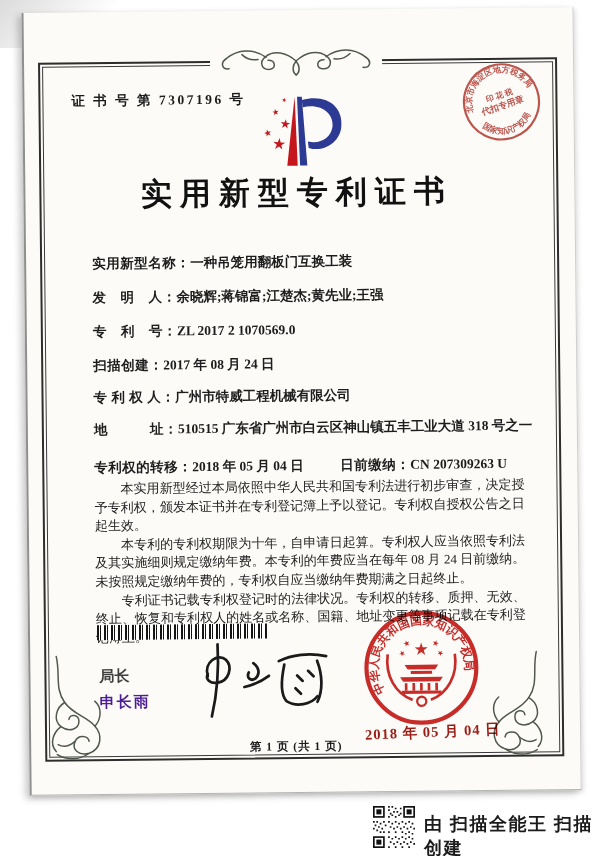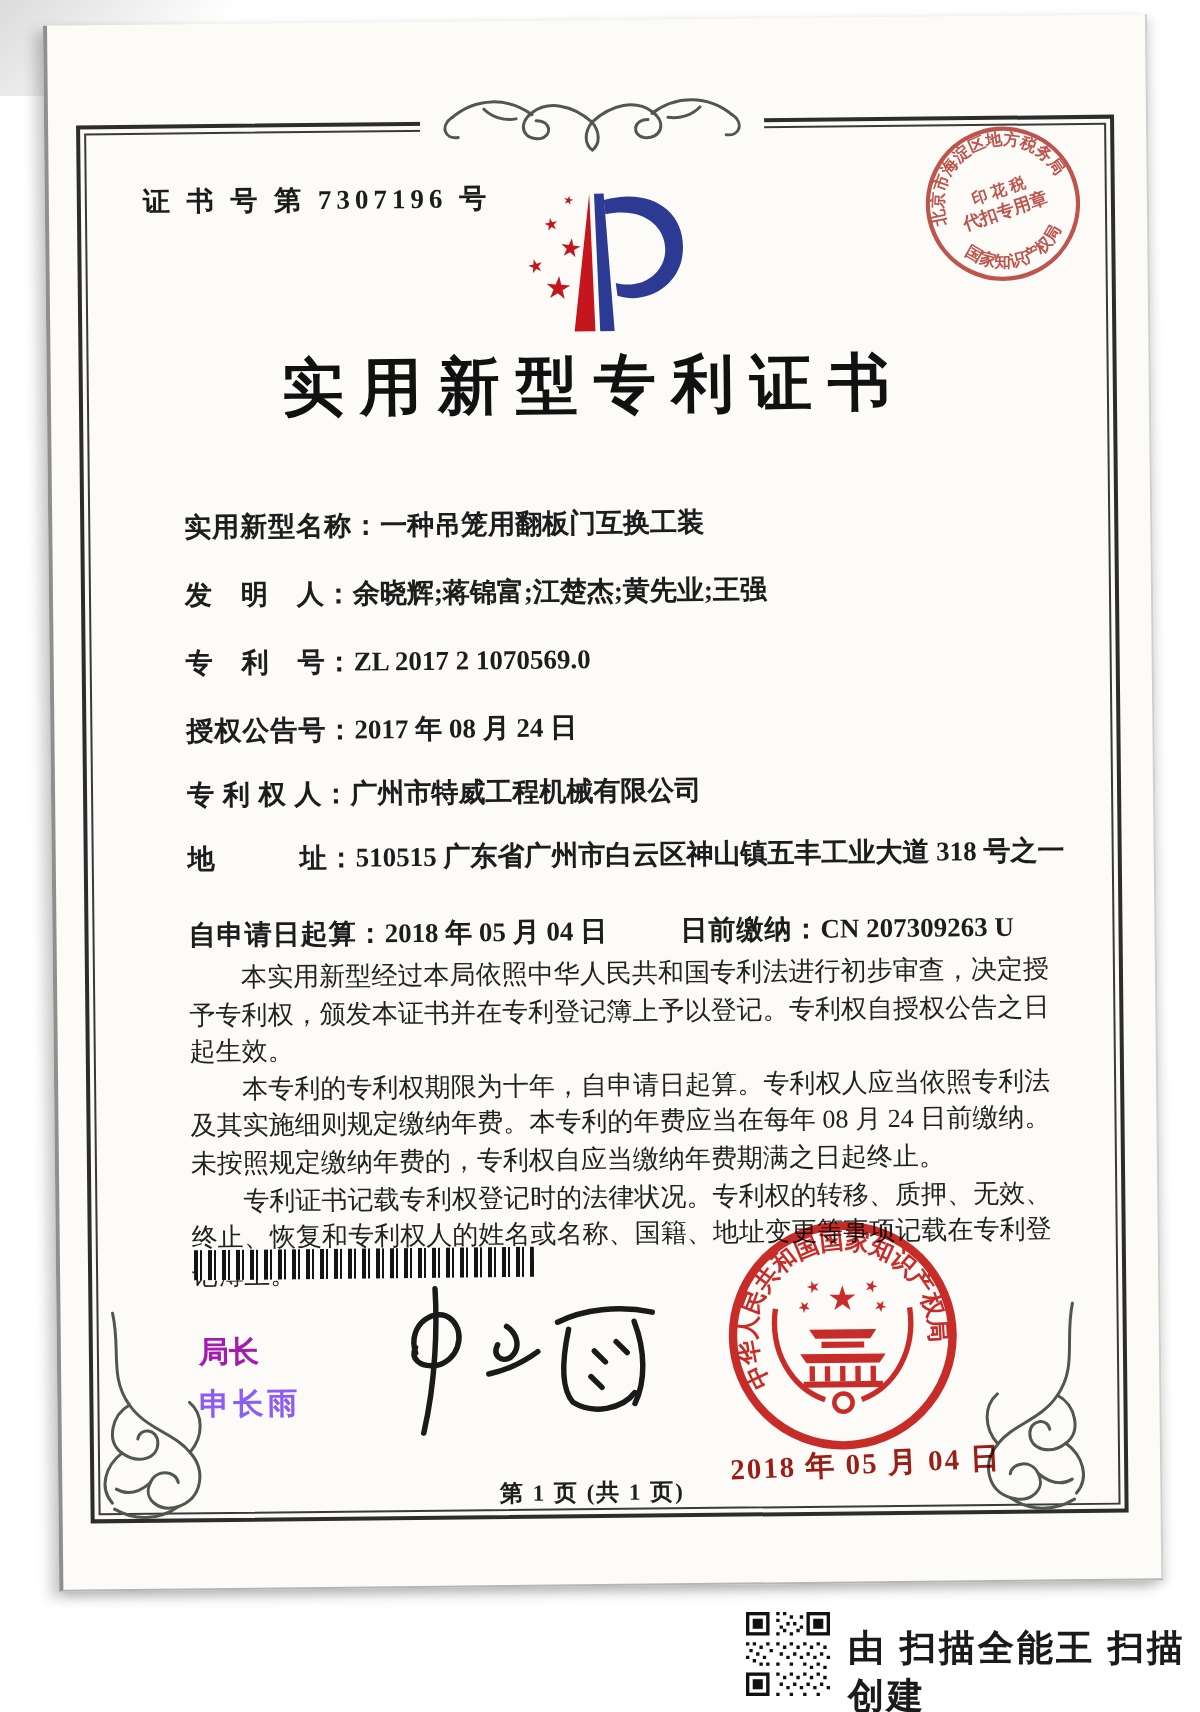--- a/index.html
+++ b/index.html
@@ -34,22 +34,22 @@
     font-size:31px;font-weight:700;letter-spacing:8px;color:#111;}
   .field-row{position:absolute;left:66px;width:450px;font-size:13.5px;font-weight:600;
     color:#1d1d1d;line-height:19px;}
   .field-row .lbl{letter-spacing:.5px;}
   .grant-right{position:absolute;left:246px;top:0;white-space:nowrap;}
   .paras{position:absolute;left:66px;top:468px;width:430px;font-size:13px;
     line-height:18.6px;color:#222;font-weight:500;text-align:justify;}
   .paras p{margin:0;text-indent:2em;}
   .barcode{position:absolute;left:67px;top:613px;width:170px;height:15px;
     background:repeating-linear-gradient(90deg,#141414 0 2px,#fff 2px 3px,#141414 3px 4px,#fff 4px 7px,#141414 7px 9px,#fff 9px 10px,#141414 10px 11px,#fff 11px 14px);}
-  .director-title{position:absolute;left:69px;top:655px;font-size:15px;font-weight:700;color:#a21caf;}
-  .director-name{position:absolute;left:69px;top:681px;font-size:15px;font-weight:700;color:#8b5cf6;letter-spacing:2px;}
+  .director-title{position:absolute;left:69px;top:655px;font-size:15px;font-weight:700;color:#404040;}
+  .director-name{position:absolute;left:69px;top:681px;font-size:15px;font-weight:700;color:#4c1d95;letter-spacing:2px;}
   .signature{position:absolute;left:150px;top:626px;width:155px;height:88px;}
   .red-seal{position:absolute;left:330px;top:598px;width:122px;height:122px;
     mix-blend-mode:multiply;opacity:.95;}
   .seal-date{position:absolute;left:334px;top:714px;font-size:14.5px;font-weight:700;
     color:#9c1d16;letter-spacing:1px;transform:rotate(-2deg);mix-blend-mode:multiply;}
   .tax-stamp{position:absolute;left:427px;top:44px;width:100px;height:100px;
     transform:rotate(-18deg);opacity:.82;mix-blend-mode:multiply;}
   .footer{position:absolute;left:150px;top:729px;width:230px;text-align:center;
     font-size:11.5px;font-weight:600;color:#1e1e1e;letter-spacing:1px;}
   
@@ -137,30 +137,30 @@
   <div class="field-row" style="top:242px">
     <span class="lbl">实用新型名称：</span><span>一种吊笼用翻板门互换工装</span>
   </div>
   <div class="field-row" style="top:276px">
     <span class="lbl">发　明　人：</span><span>余晓辉;蒋锦富;江楚杰;黄先业;王强</span>
   </div>
   <div class="field-row" style="top:310px">
     <span class="lbl">专　利　号：</span><span>ZL 2017 2 1070569.0</span>
   </div>
   <div class="field-row" style="top:344px">
-    <span class="lbl">授权公告号：</span><span>2017 年 08 月 24 日</span>
+    <span class="lbl">扫描创建：</span><span>2017 年 08 月 24 日</span>
   </div>
   <div class="field-row" style="top:376px">
     <span class="lbl">专 利 权 人：</span><span>广州市特威工程机械有限公司</span>
   </div>
   <div class="field-row" style="top:408px;width:448px">
     <span class="lbl">地　　　址：</span><span>510515 广东省广州市白云区神山镇五丰工业大道 318 号之一</span>
   </div>
   <div class="field-row" style="top:446px">
-    <span class="lbl">自申请日起算：</span><span>2018 年 05 月 04 日</span>
+    <span class="lbl">专利权的转移：</span><span>2018 年 05 月 04 日</span>
     <span class="grant-right">
       <span class="lbl">日前缴纳：</span><span>CN 207309263 U</span>
     </span>
   </div>
 
   <div class="paras">
     <p>本实用新型经过本局依照中华人民共和国专利法进行初步审查，决定授予专利权，颁发本证书并在专利登记簿上予以登记。专利权自授权公告之日起生效。</p>
     <p>本专利的专利权期限为十年，自申请日起算。专利权人应当依照专利法及其实施细则规定缴纳年费。本专利的年费应当在每年 08 月 24 日前缴纳。未按照规定缴纳年费的，专利权自应当缴纳年费期满之日起终止。</p>
     <p>专利证书记载专利权登记时的法律状况。专利权的转移、质押、无效、终止、恢复和专利权人的姓名或名称、国籍、地址变更等事项记载在专利登记簿上。</p>
   </div>

